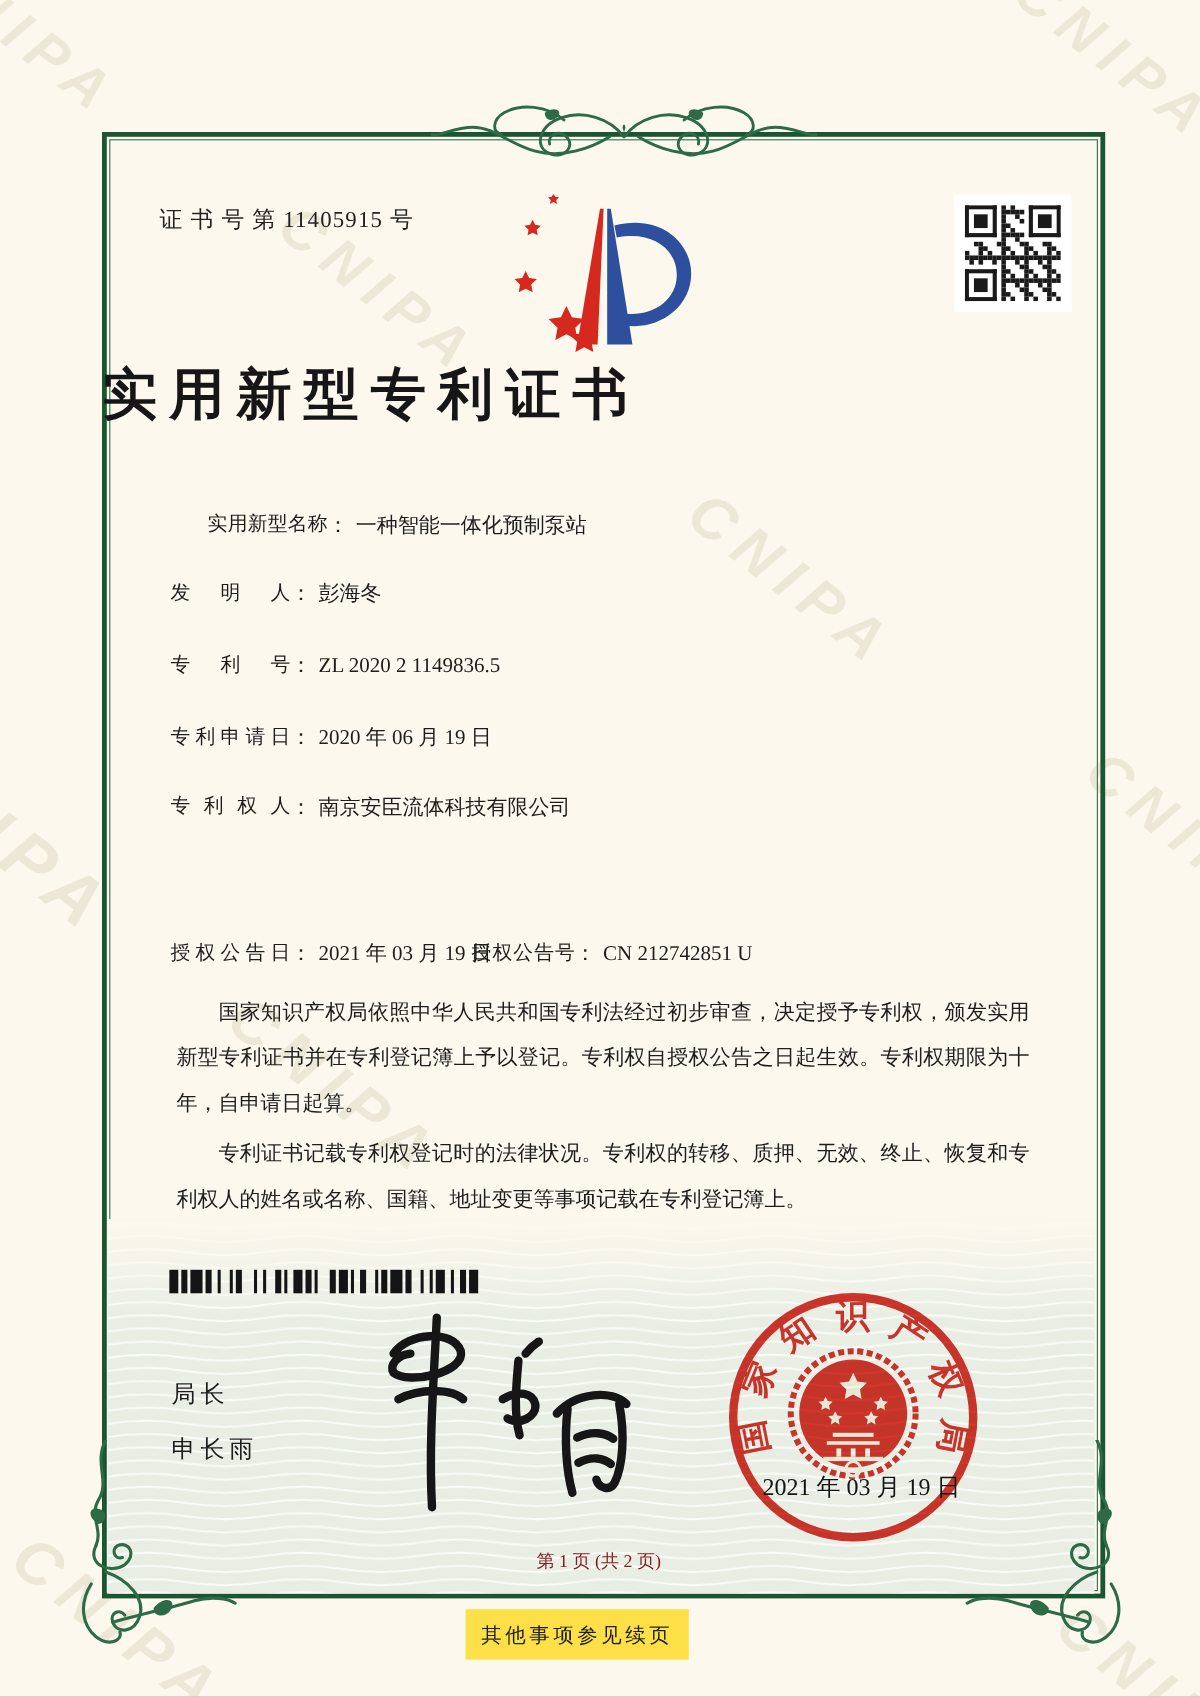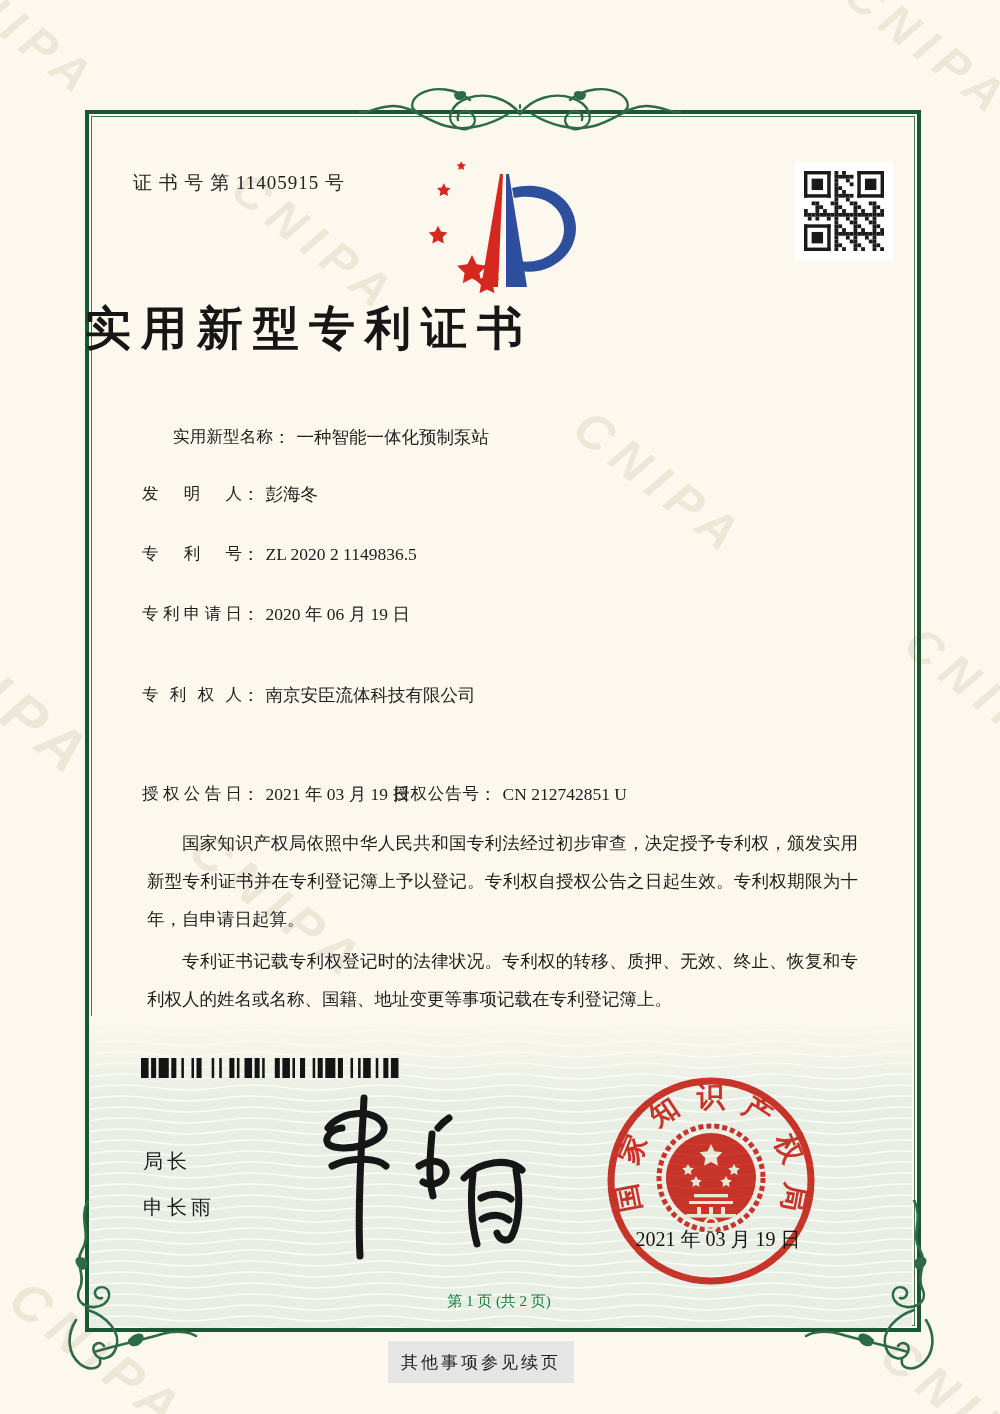--- a/index.html
+++ b/index.html
@@ -69,21 +69,21 @@
     display:inline-block;width:100px;
     text-align:justify;text-align-last:justify;
     vertical-align:top;font-size:16.5px;
   }
   .field-colon{display:inline-block;vertical-align:top;}
   .field-value{
     display:inline-block;vertical-align:top;
     margin-left:6px;max-width:600px;
   }
   .r0{top:0;margin-left:31px;} .r1{top:57px;} .r2{top:117px;} .r3{top:177px;}
-  .r4{top:235px;margin-top:23px;} .r5{top:295px;} .r6{top:357px;}
+  .r4{top:235px;} .r5{top:295px;} .r6{top:357px;}
   .grant-col2{position:absolute;left:251px;top:0;white-space:nowrap;}
   
   .body-text{
     position:absolute;left:143px;top:820px;width:719px;
     font-size:17.5px;line-height:38px;color:#1d1d1d;
     text-align:justify;z-index:5;
   }
   .body-text p{margin:4px;text-indent:2em;}
   
   .band{
@@ -106,26 +106,26 @@
     letter-spacing:4px;z-index:5;
   }
   .signature{position:absolute;left:282px;top:1082px;width:260px;height:190px;z-index:6;}
   .seal{position:absolute;left:602px;top:1072px;width:218px;height:218px;z-index:5;mix-blend-mode:multiply;}
   .seal-date{
     position:absolute;left:618px;top:1226px;width:200px;
     text-align:center;font-size:20px;color:#141414;z-index:6;
   }
   .page-indicator{
     position:absolute;left:85px;top:1292px;width:828px;
-    text-align:center;font-size:15px;color:#15803d;z-index:6;
+    text-align:center;font-size:15px;color:#7f1d1d;z-index:6;
   }
   
   .cont-note{
     position:absolute;left:388px;top:1341px;width:186px;height:42px;
-    background:#e5e5e5;z-index:4;
+    background:#fde047;z-index:4;
     display:flex;align-items:center;justify-content:center;
     font-size:17px;color:#1d1d1d;letter-spacing:3px;
   }
 </style>
 </head>
 <body>
 
 <div class="page">
 
   <div class="wm" style="left:-45px;top:-55px;font-size:48px;">CNIPA</div>

